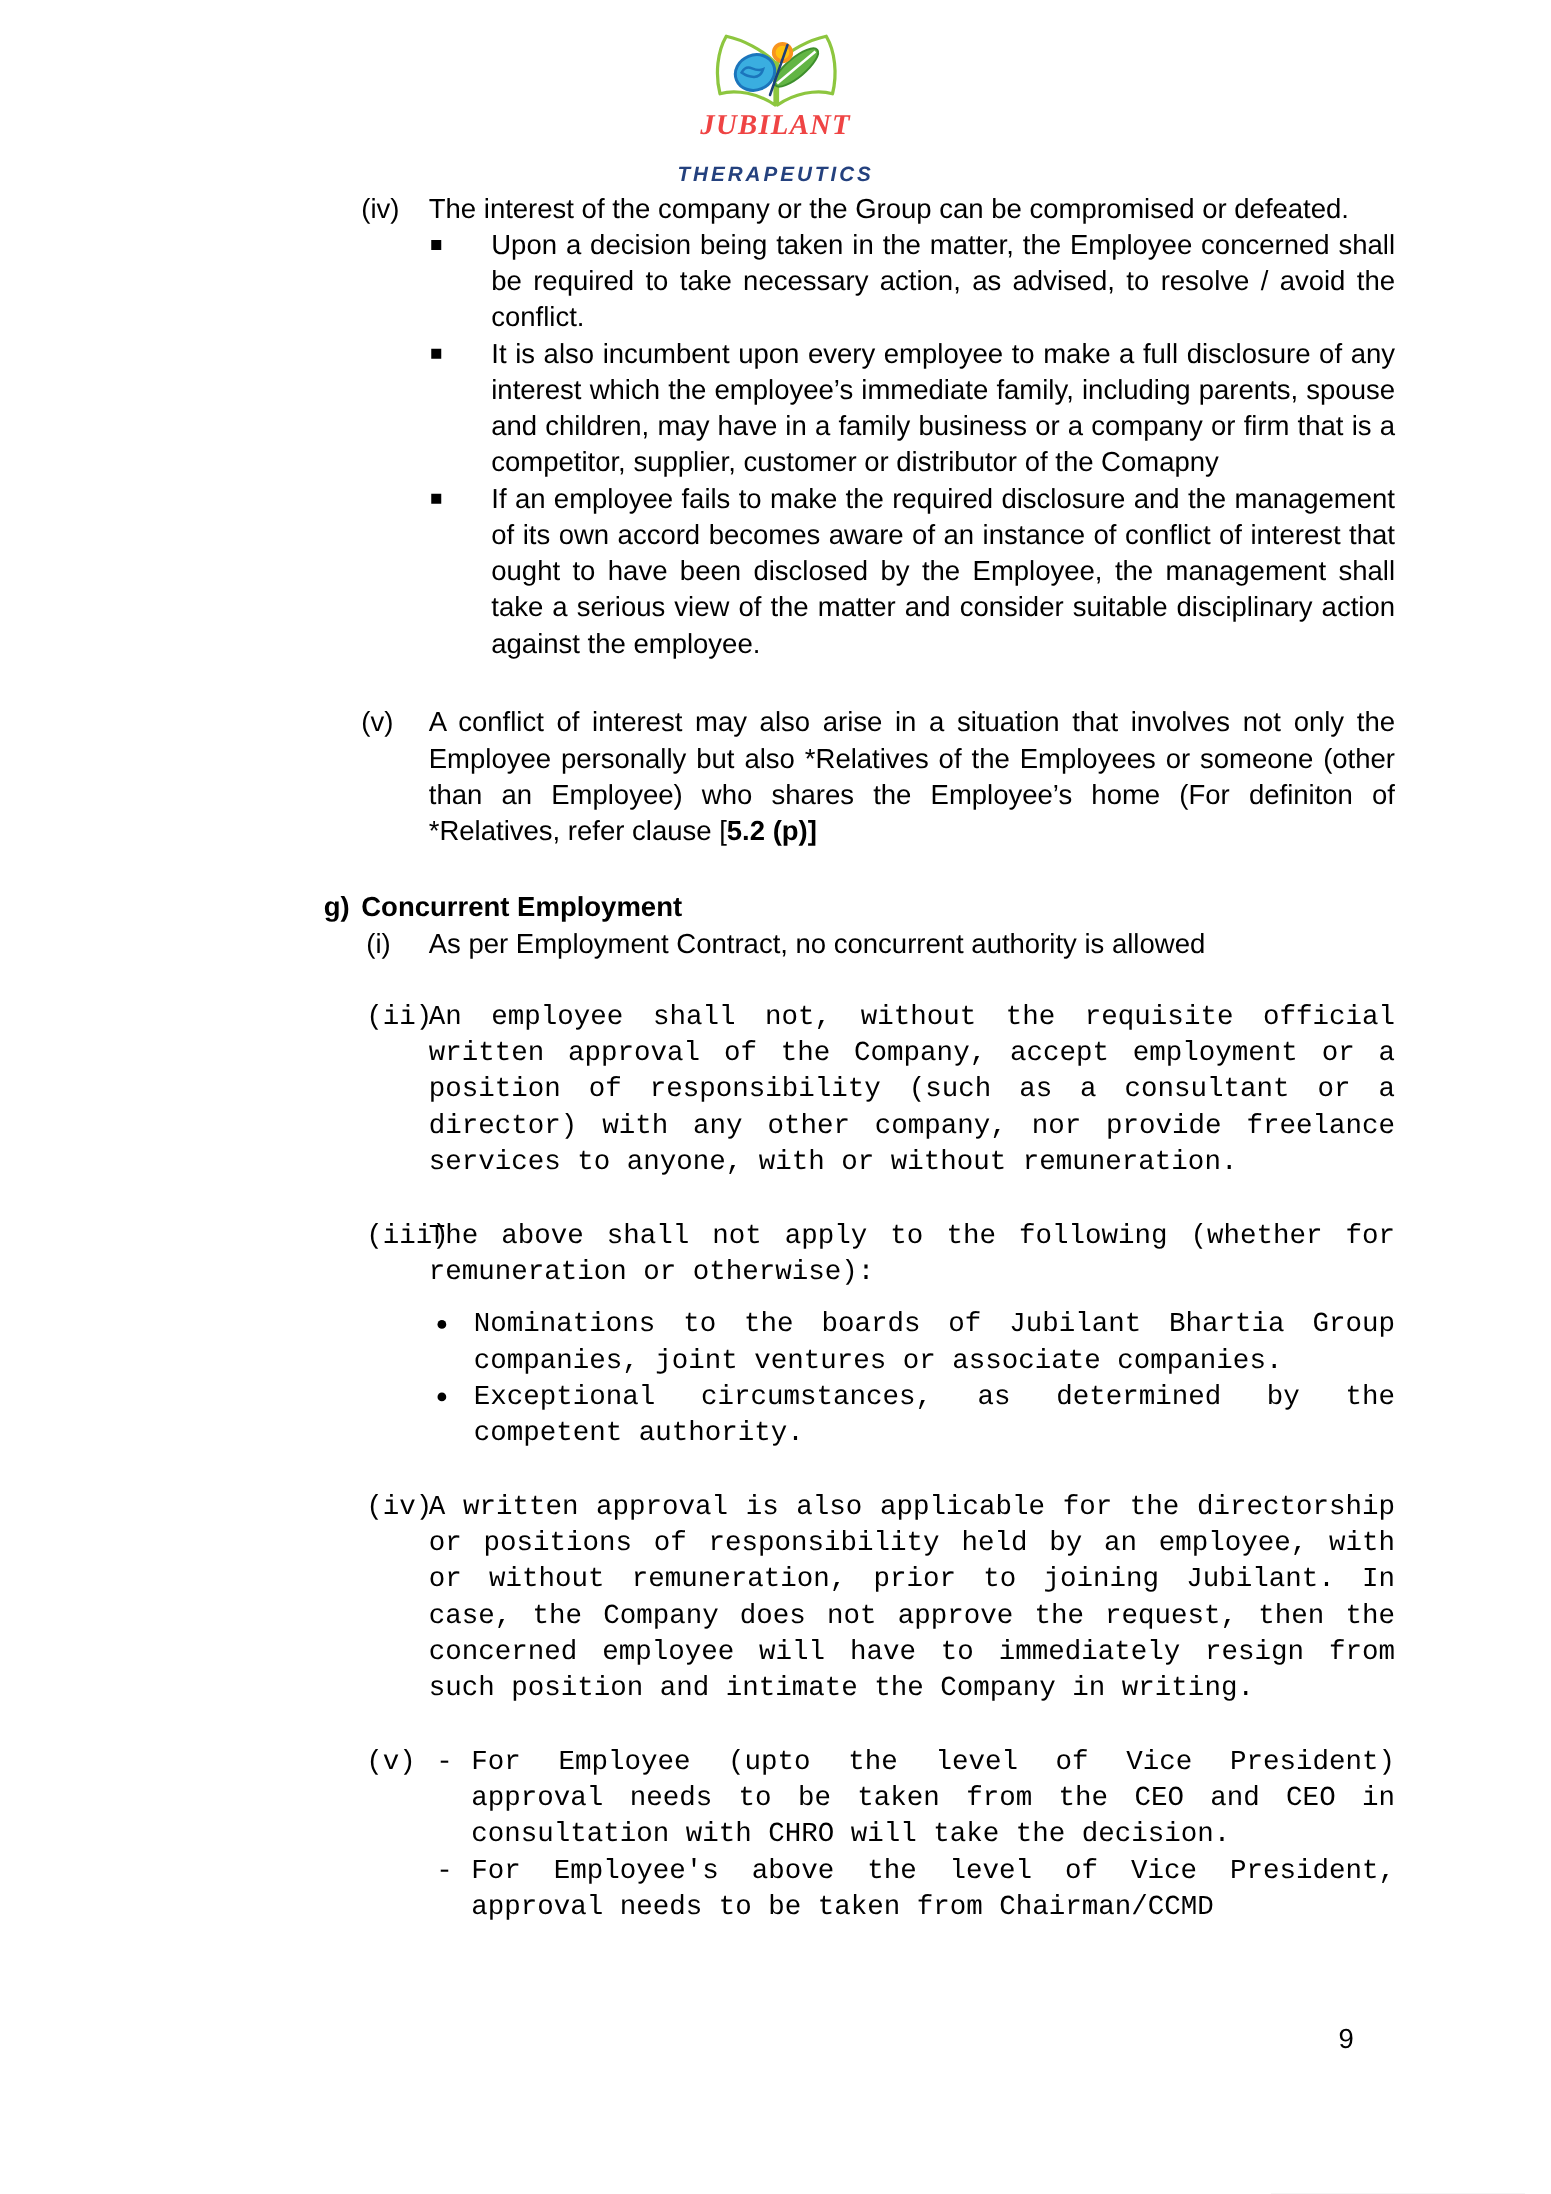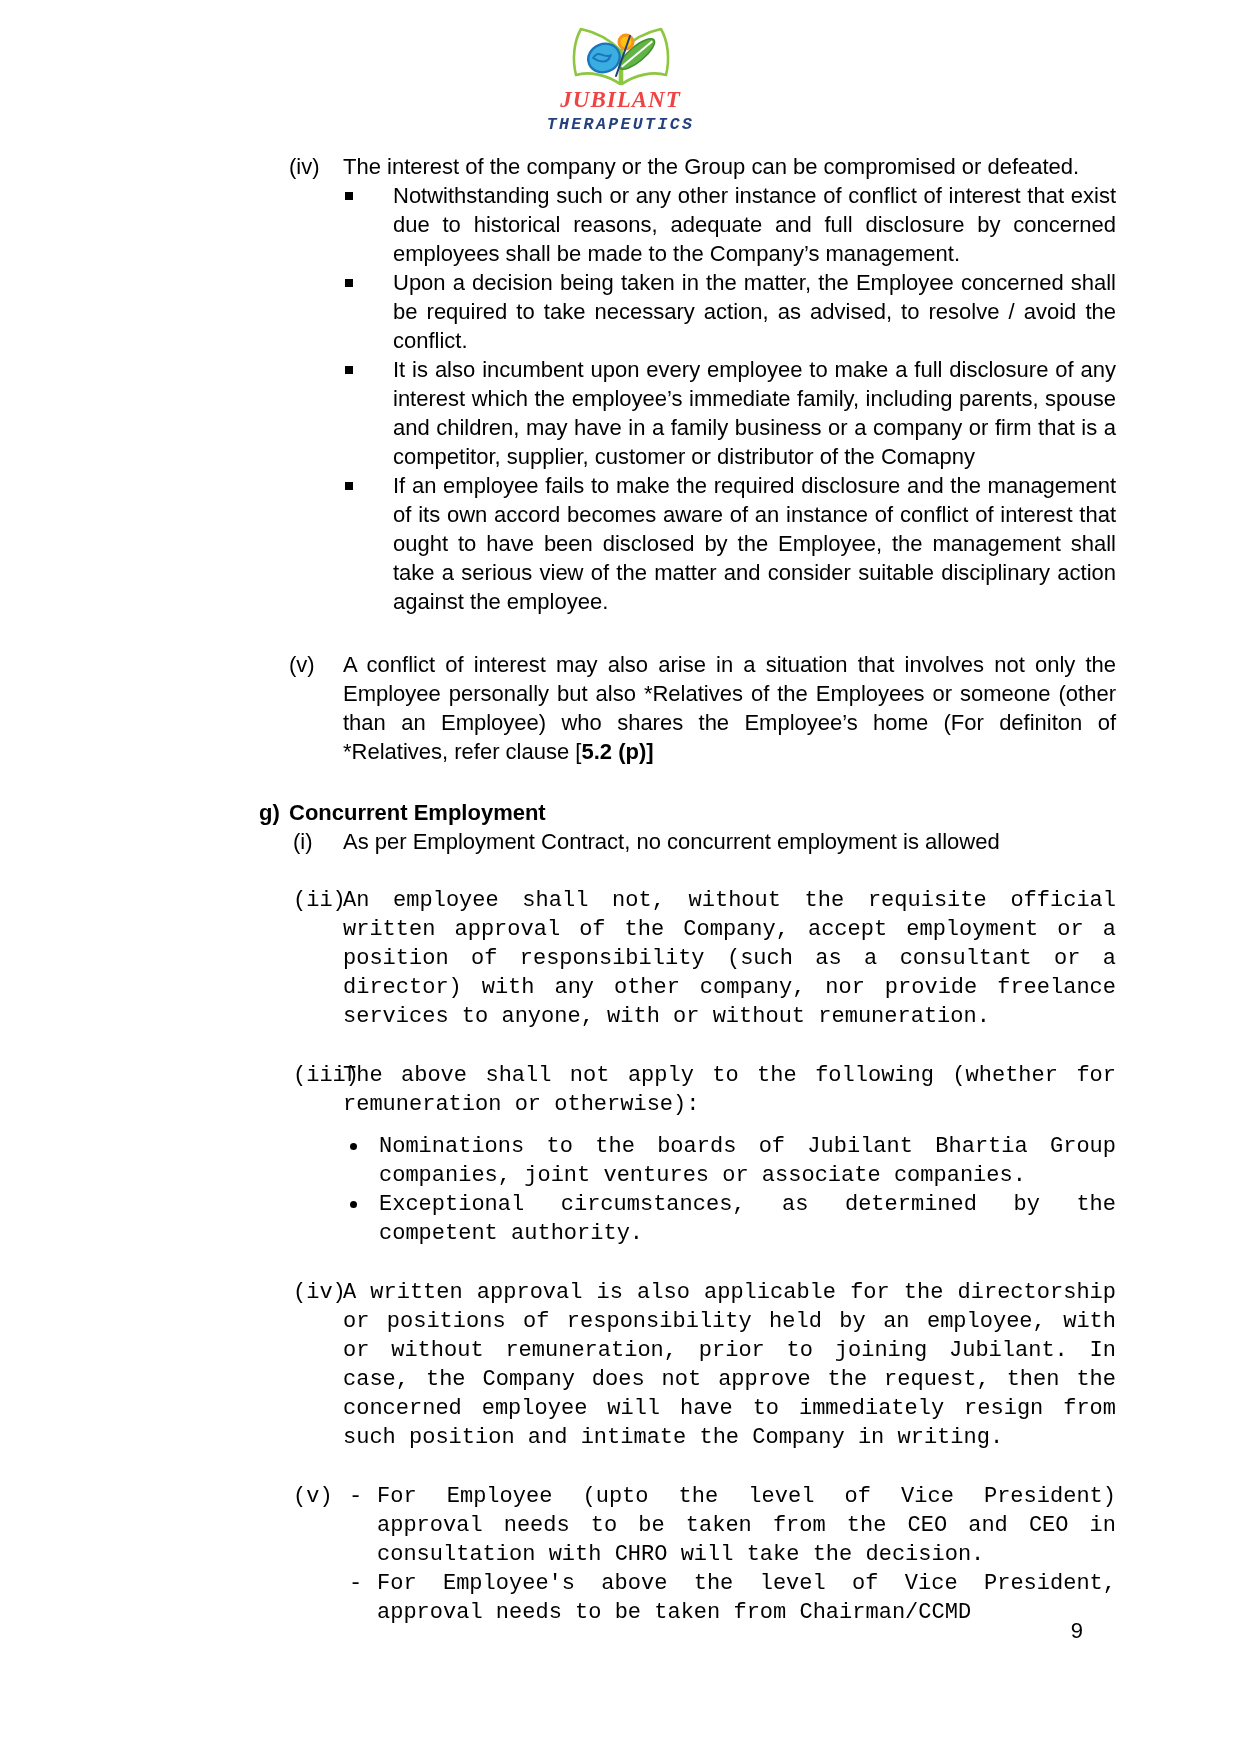--- a/index.html
+++ b/index.html
@@ -20,24 +20,24 @@
     display:flex; flex-direction:column; align-items:center;
   }
   .logo-icon { width:112px; height:64px; display:block; }
   .logo-title {
     font-family:"Liberation Serif", serif;
     font-style:italic; font-weight:bold;
     color:#ef4444; font-size:23px; line-height:30px;
     letter-spacing:1px; margin-top:-3px;
   }
   .logo-sub {
-    font-family:Liberation Mono, monospace;
+    font-family:Liberation Sans, sans-serif;
     font-style:italic; font-weight:bold;
     color:#24417E; font-size:16.5px; line-height:19px;
-    letter-spacing:2.4px; margin-top:0;
+    letter-spacing:2.4px; margin-top:16px;
   }
 
   
   .doc { position:absolute; top:152px; left:0; width:100%;margin-left:31px; }
 
   p { margin:0; text-align:justify; }
 
   .li { display:flex; margin-left:258px; margin-right:156px; }
   .li > .marker { width:54px; flex:none; }
   .li > .ibody { flex:1; min-width:0; }
@@ -104,26 +104,20 @@
 
     <div class="li">
       <span class="marker">(iv)</span>
       <div class="ibody">
         <p>The interest of the company or the Group can be compromised or defeated.</p>
 
         <div class="sq">
           <span class="sqm">
               <i class="square-dot"></i>
             </span>
-          <p>Notwithstanding such or any other instance of conflict of interest that exist due to historical reasons, adequate and full disclosure by concerned employees shall be made to the Company’s management.</p>
-        </div>
-        <div class="sq">
-          <span class="sqm">
-              <i class="square-dot"></i>
-            </span>
           <p>Upon a decision being taken in the matter, the Employee concerned shall be required to take necessary action, as advised, to resolve / avoid the conflict.</p>
         </div>
         <div class="sq">
           <span class="sqm">
               <i class="square-dot"></i>
             </span>
           <p>It is also incumbent upon every employee to make a full disclosure of any interest which the employee’s immediate family, including parents, spouse and children, may have in a family business or a company or firm that is a competitor, supplier, customer or distributor of the Comapny</p>
         </div>
         <div class="sq">
           <span class="sqm">
@@ -143,21 +137,21 @@
 
     <section class="gsec">
       <div class="g-head">
         <span class="g-marker">g)</span>
         <span class="g-title">Concurrent Employment</span>
       </div>
 
       <div class="li">
         <span class="marker">(i)</span>
         <div class="ibody">
-          <p>As per Employment Contract, no concurrent employment is allowed</p>
+          <p>As per Employment Contract, no concurrent authority is allowed</p>
         </div>
       </div>
 
       <div class="li mt30">
         <span class="marker">(ii)</span>
         <div class="ibody">
           <p>An employee shall not, without the requisite official written approval of the Company, accept employment or a position of responsibility (such as a consultant or a director) with any other company, nor provide freelance services to anyone, with or without remuneration.</p>
         </div>
       </div>
 

